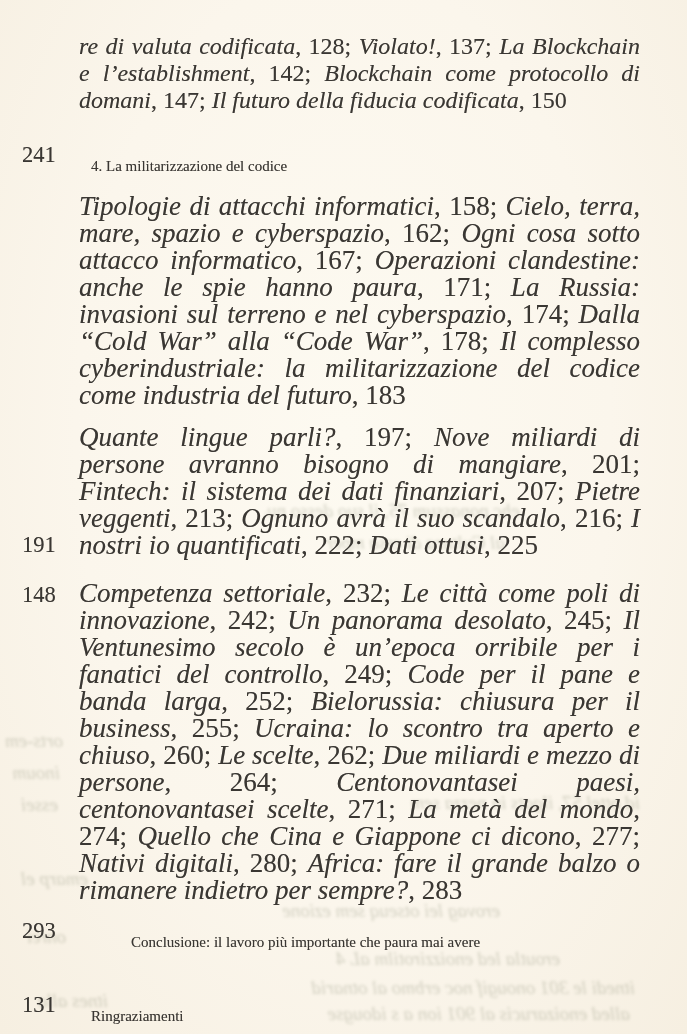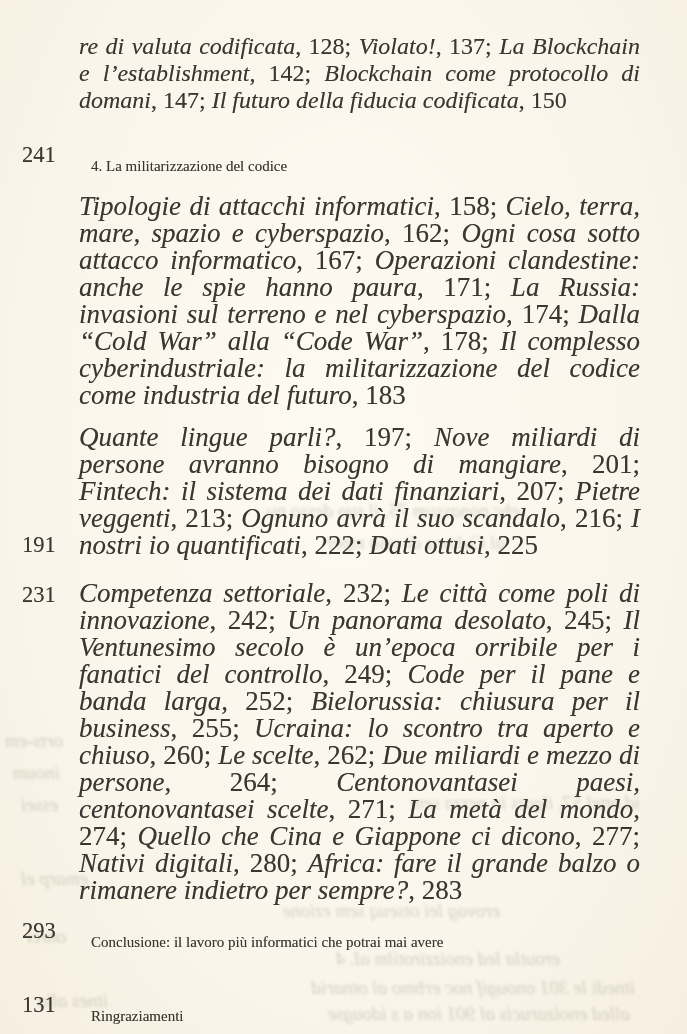--- a/index.html
+++ b/index.html
@@ -29,21 +29,21 @@
     line-height:27px;
     font-style:italic;
     text-align:justify;
     hyphens:auto;
   }
   
   .section{display:flex;}
   .section:nth-child(1){margin-top:26px;}
   .section:nth-child(2){margin-top:15px;align-items:flex-end;}
   .section:nth-child(3){margin-top:21px;}
-  .section:nth-child(4){margin-top:12px;}
+  .section:nth-child(4){margin-top:12px;gap:40px;}
   .section:nth-child(5){margin-top:21px;}
   .section:nth-child(6){margin-top:20px;}
   .num{
     flex:0 0 57px;width:57px;
     font-size:22.5px;line-height:29px;
     font-style:normal;
   }
   .body{flex:1;min-width:0;}
   .heading{
     margin:12px;
@@ -90,30 +90,30 @@
   </div>
 
   <div class="section">
     <div class="num">191</div>
     <div class="body">
       <p class="items"><span class="t">Quante lingue parli?</span><span class="p">, 197; </span><span class="t">Nove miliardi di persone avranno bisogno di mangiare</span><span class="p">, 201; </span><span class="t">Fintech: il sistema dei dati finanziari</span><span class="p">, 207; </span><span class="t">Pietre veggenti</span><span class="p">, 213; </span><span class="t">Ognuno avrà il suo scandalo</span><span class="p">, 216; </span><span class="t">I nostri io quantificati</span><span class="p">, 222; </span><span class="t">Dati ottusi</span><span class="p">, 225</span></p>
     </div>
   </div>
 
   <div class="section">
-    <div class="num">231</div>
+    <div class="num">148</div>
     <div class="body">
       <p class="items"><span class="t">Competenza settoriale</span><span class="p">, 232; </span><span class="t">Le città come poli di innovazione</span><span class="p">, 242; </span><span class="t">Un panorama desolato</span><span class="p">, 245; </span><span class="t">Il Ventunesimo secolo è un’epoca orribile per i fanatici del controllo</span><span class="p">, 249; </span><span class="t">Code per il pane e banda larga</span><span class="p">, 252; </span><span class="t">Bielorussia: chiusura per il business</span><span class="p">, 255; </span><span class="t">Ucraina: lo scontro tra aperto e chiuso</span><span class="p">, 260; </span><span class="t">Le scelte</span><span class="p">, 262; </span><span class="t">Due miliardi e mezzo di persone</span><span class="p">, 264; </span><span class="t">Centonovantasei paesi, centonovantasei scelte</span><span class="p">, 271; </span><span class="t">La metà del mondo</span><span class="p">, 274; </span><span class="t">Quello che Cina e Giappone ci dicono</span><span class="p">, 277; </span><span class="t">Nativi digitali</span><span class="p">, 280; </span><span class="t">Africa: fare il grande balzo o rimanere indietro per sempre?</span><span class="p">, 283</span></p>
     </div>
   </div>
 
   <div class="section">
     <div class="num">293</div>
     <div class="body">
-      <p class="heading">Conclusione: il lavoro più informatici che potrai mai avere</p>
+      <p class="heading">Conclusione: il lavoro più importante che paura mai avere</p>
 
     </div>
   </div>
 
   <div class="section">
     <div class="num">131</div>
     <div class="body">
       <p class="heading">Ringraziamenti</p>
 
     </div>

